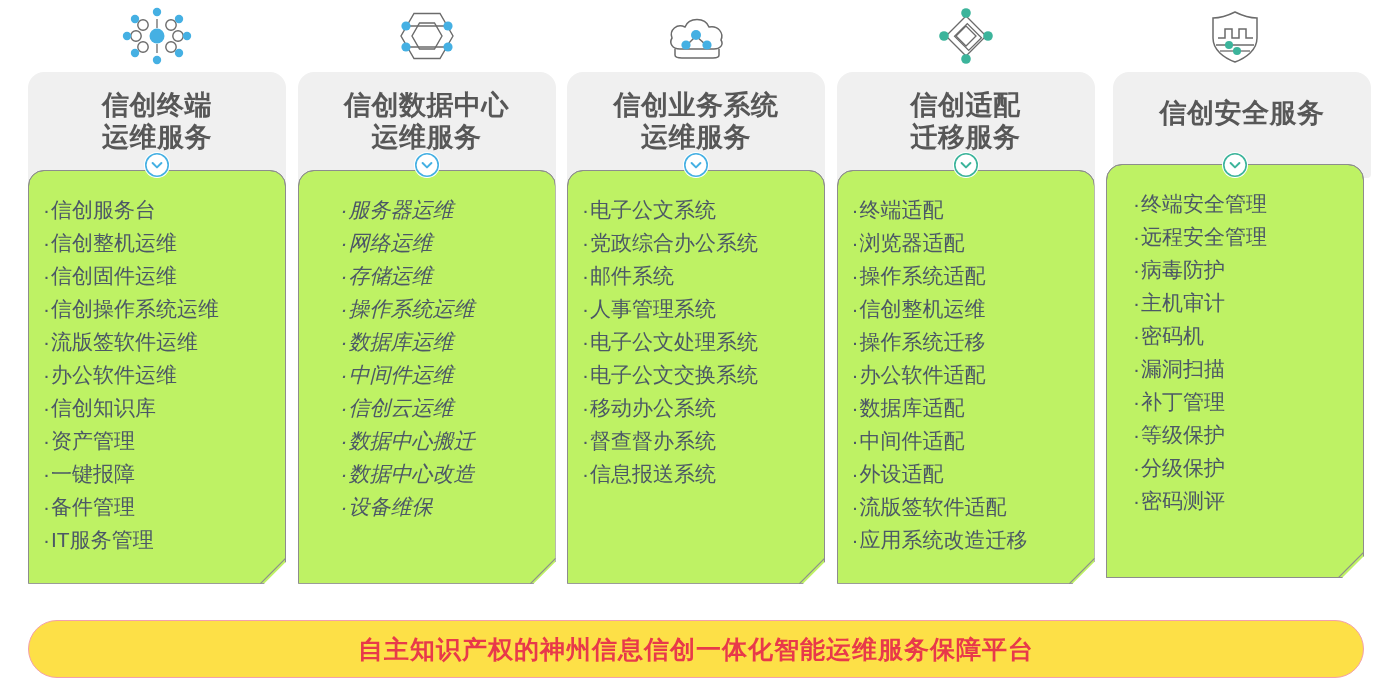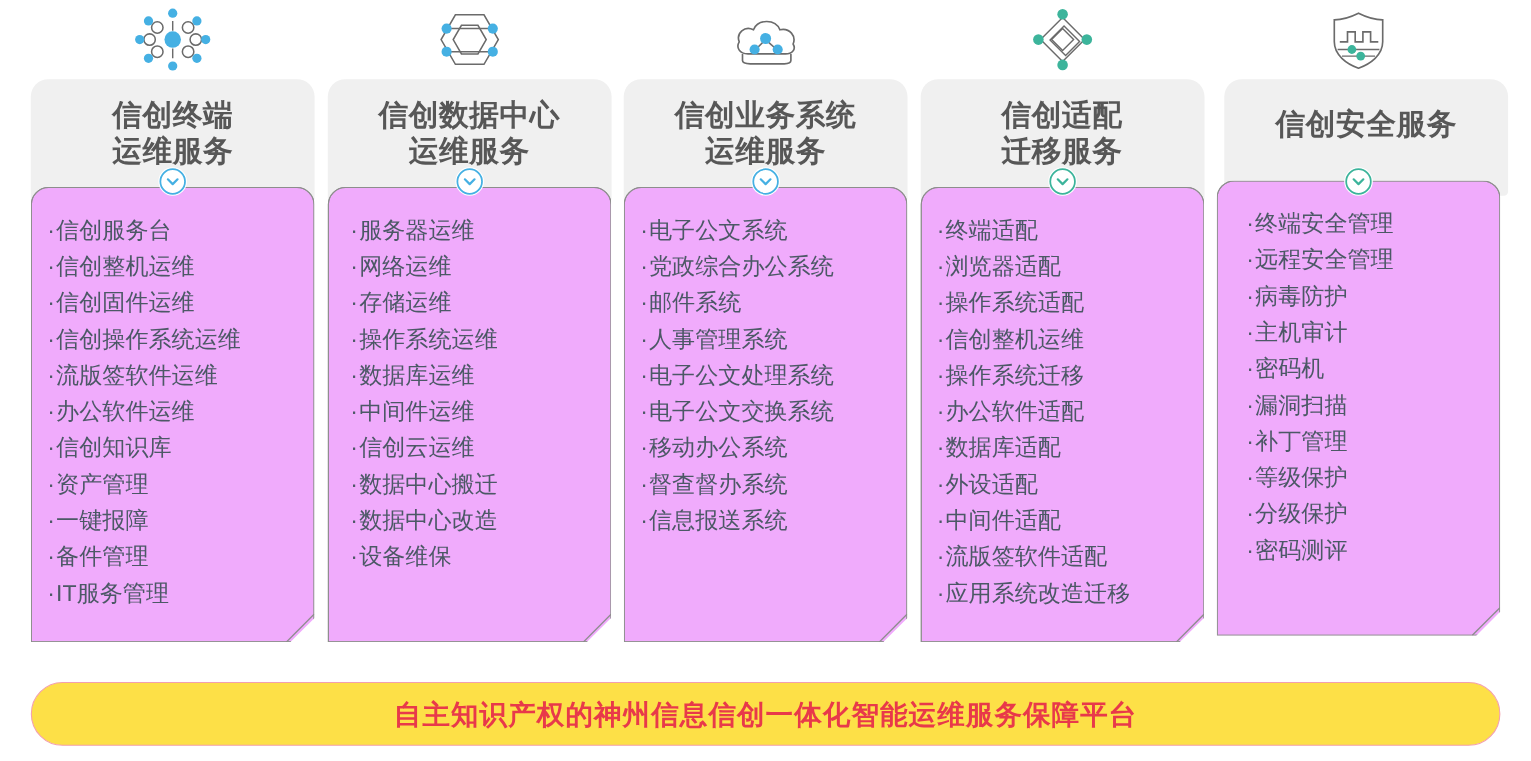--- a/index.html
+++ b/index.html
@@ -66,21 +66,21 @@
     box-sizing:border-box;
   }
   .chevron svg{display:block;}
 
   
   .list-card{
     position:relative;
     width:258px;
     margin-top:-14px;
     box-sizing:border-box;
-    background:#f0abfc;
+    background:#bef264;
     border:1px solid #9a9a9a;
     border-radius:16px 16px 0 0;
     padding:22px 0 18px 0;
     min-height:414px;
     z-index:2;
     
     clip-path:polygon(0 0,100% 0,100% calc(100% - 22px),calc(100% - 22px) 100%,0 100%);
   }
   
   .list-card::after{
@@ -104,21 +104,21 @@
   .item{
     color:#4c5866;
     font-size:21px;
     line-height:33px;
     white-space:nowrap;
     letter-spacing:0;
   }
   .item .dot{color:#4c5866;margin-right:1px;}
 
   
-  .col-2 .items{padding-left:20px;}
+  .col-2 .items{padding-left:42px;font-style:italic;}
   .col-3 .items{padding-left:14px;}
   .col-4 .items{padding-left:14px;}
   .col-5 .items{padding-left:26px;}
 
   
   .banner{
     position:absolute;left:28px;top:620px;
     width:1336px;height:58px;
     box-sizing:border-box;
     background:#fde047;
@@ -300,22 +300,22 @@
         </div>
         <div class="list-card">
           <ul class="items">
             <li class="item"><span class="dot">·</span><span>终端适配</span></li>
             <li class="item"><span class="dot">·</span><span>浏览器适配</span></li>
             <li class="item"><span class="dot">·</span><span>操作系统适配</span></li>
             <li class="item"><span class="dot">·</span><span>信创整机运维</span></li>
             <li class="item"><span class="dot">·</span><span>操作系统迁移</span></li>
             <li class="item"><span class="dot">·</span><span>办公软件适配</span></li>
             <li class="item"><span class="dot">·</span><span>数据库适配</span></li>
+            <li class="item"><span class="dot">·</span><span>中间件适配</span></li>
             <li class="item"><span class="dot">·</span><span>外设适配</span></li>
-            <li class="item"><span class="dot">·</span><span>中间件适配</span></li>
             <li class="item"><span class="dot">·</span><span>流版签软件适配</span></li>
             <li class="item"><span class="dot">·</span><span>应用系统改造迁移</span></li>
           </ul>
           <div class="chamfer">
             <svg width="26" height="26" viewBox="0 0 26 26">
               <line x1="0" y1="26" x2="26" y2="0" stroke="#8d8d8d" stroke-width="1.2"></line>
             </svg>
           </div>
         </div>
       </div>

